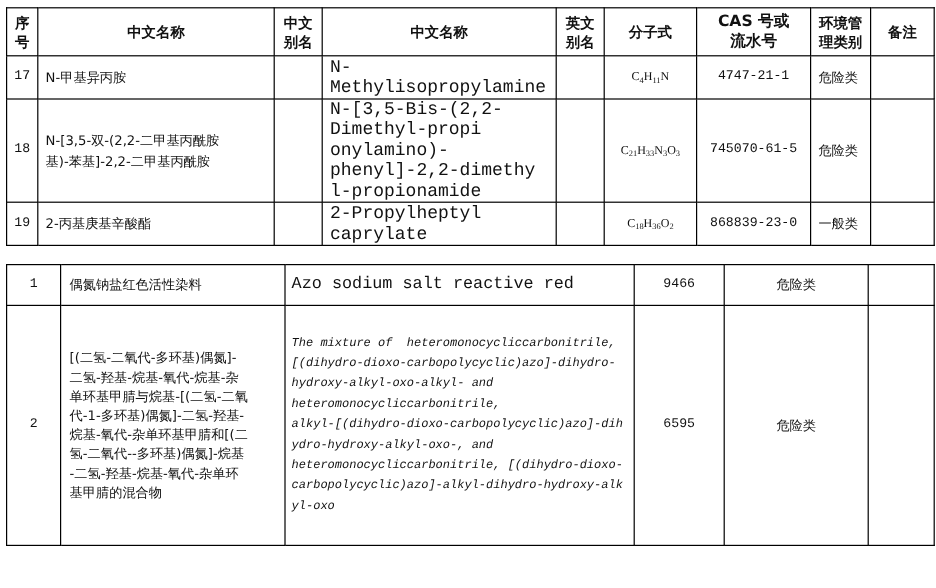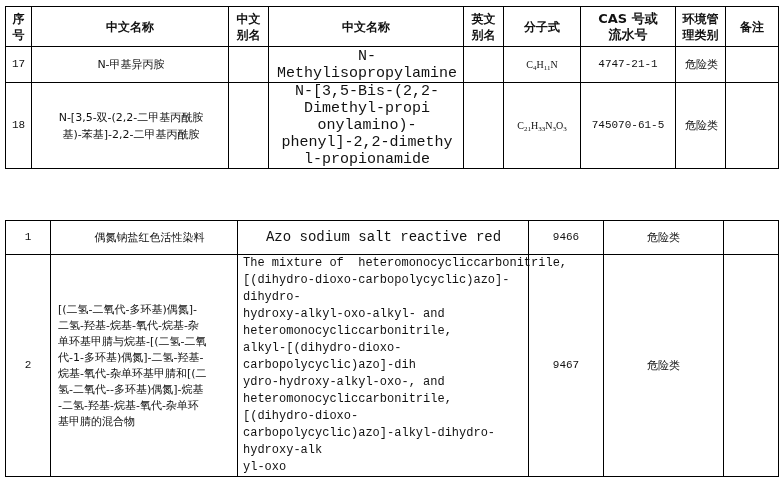--- a/index.html
+++ b/index.html
@@ -4,29 +4,29 @@
 <style>
   html, body { margin: 0; padding: 0; background: #ffffff; }
   body { width: 780px; height: 490px; position: relative; overflow: hidden;
          font-family: "DejaVu Sans", "Liberation Sans", sans-serif; color: #111; }
   table { border-collapse: collapse; position: absolute; table-layout: fixed; }
   td, th { border: 1px solid #000; padding: 0; vertical-align: middle; }
   th { font-weight: bold; font-size: 12px; text-align: center; line-height: 16px; }
   td { font-size: 11px; line-height: 17px; }
   .mono { font-family: "Liberation Mono", "DejaVu Sans Mono", monospace; font-size: 15px; }
   .c { text-align: center; }
-  .l { text-align: center; padding-left: 6px; padding-right: 4px; }
+  .l { text-align: left; padding-left: 6px; padding-right: 4px; }
   .num { font-family: "Liberation Mono", "DejaVu Sans Mono", monospace; font-size: 11px; text-align: center; }
   sub { font-size: 7px; vertical-align: -2px; line-height: 0; }
   .formula { font-family: "Liberation Serif", "DejaVu Serif", serif; font-size: 10px; text-align: center; }
   .spaced { letter-spacing: 10px; }
   #t1 { left: 5px; top: 6px; width: 773px; }
   #t2 { left: 5px; top: 220px; width: 773px; }
   .cn-long { line-height: 16px; font-size: 11px; padding-left: 7px; }
-  .en-long { line-height: 17px; font-size: 12px; padding-left: 5px; }
+  .en-long { line-height: 17px; font-size: 10px; padding-left: 5px; font-style: italic; }
 </style>
 </head>
 <body>
 
 <table id="t1">
   <colgroup>
     <col style="width:26px">
       <col style="width:197px">
       <col style="width:40px">
     <col style="width:195px">
@@ -66,36 +66,47 @@
     <td class="l"><span>N-[3,5-双-(2,2-二甲基丙酰胺</span><br><span>基)-苯基]-2,2-二甲基丙酰胺</span></td>
     <td></td>
     <td class="l mono"><span>N-[3,5-Bis-(2,2-Dimethyl-propi</span><br><span>onylamino)-phenyl]-2,2-dimethy</span><br><span>l-propionamide</span></td>
     <td></td>
     <td class="formula">C<sub>21</sub>H<sub>33</sub>N<sub>3</sub>O<sub>3</sub></td>
     <td class="num">745070-61-5</td>
     <td class="l">危险类</td>
     <td></td>
   </tr>
 
+  <tr style="height:36px">
+    <td class="num">19</td>
+    <td class="l">2-丙基庚基辛酸酯</td>
+    <td></td>
+    <td class="l mono">2-Propylheptyl caprylate</td>
+    <td></td>
+    <td class="formula">C<sub>18</sub>H<sub>36</sub>O<sub>2</sub></td>
+    <td class="num">868839-23-0</td>
+    <td class="l">一般类</td>
+    <td></td>
+  </tr>
 </tbody>
   </table>
 
 <table id="t2">
   <colgroup>
     <col style="width:45px">
       <col style="width:187px">
       <col style="width:291px">
     <col style="width:75px">
       <col style="width:120px">
       <col style="width:55px">
   </colgroup>
   <tbody>
   <tr style="height:34px">
     <td class="num">1</td>
-    <td class="l" style="padding-left:15px">偶氮钠盐红色活性染料</td>
+    <td class="l" style="padding-left:7px">偶氮钠盐红色活性染料</td>
     <td class="l mono" style="font-size:14px;padding-left:5px">Azo sodium salt reactive red</td>
     <td class="num">9466</td>
     <td class="c">危险类</td>
     <td></td>
   </tr>
   <tr style="height:200px">
     <td class="num">2</td>
     <td class="cn-long">
       <span>[(二氢-二氧代-多环基)偶氮]-</span><br>
       <span>二氢-羟基-烷基-氧代-烷基-杂</span><br>
@@ -110,18 +121,18 @@
       <span style="white-space:pre">The mixture of  heteromonocycliccarbonitrile,</span><br>
       <span>[(dihydro-dioxo-carbopolycyclic)azo]-dihydro-</span><br>
       <span>hydroxy-alkyl-oxo-alkyl- and</span><br>
       <span>heteromonocycliccarbonitrile,</span><br>
       <span>alkyl-[(dihydro-dioxo-carbopolycyclic)azo]-dih</span><br>
       <span>ydro-hydroxy-alkyl-oxo-, and</span><br>
       <span>heteromonocycliccarbonitrile, [(dihydro-dioxo-</span><br>
       <span>carbopolycyclic)azo]-alkyl-dihydro-hydroxy-alk</span><br>
       <span>yl-oxo</span>
     </td>
-    <td class="num">9467</td>
+    <td class="num">6595</td>
     <td class="c">危险类</td>
     <td></td>
   </tr>
 </tbody>
   </table>
 
 </body></html>

